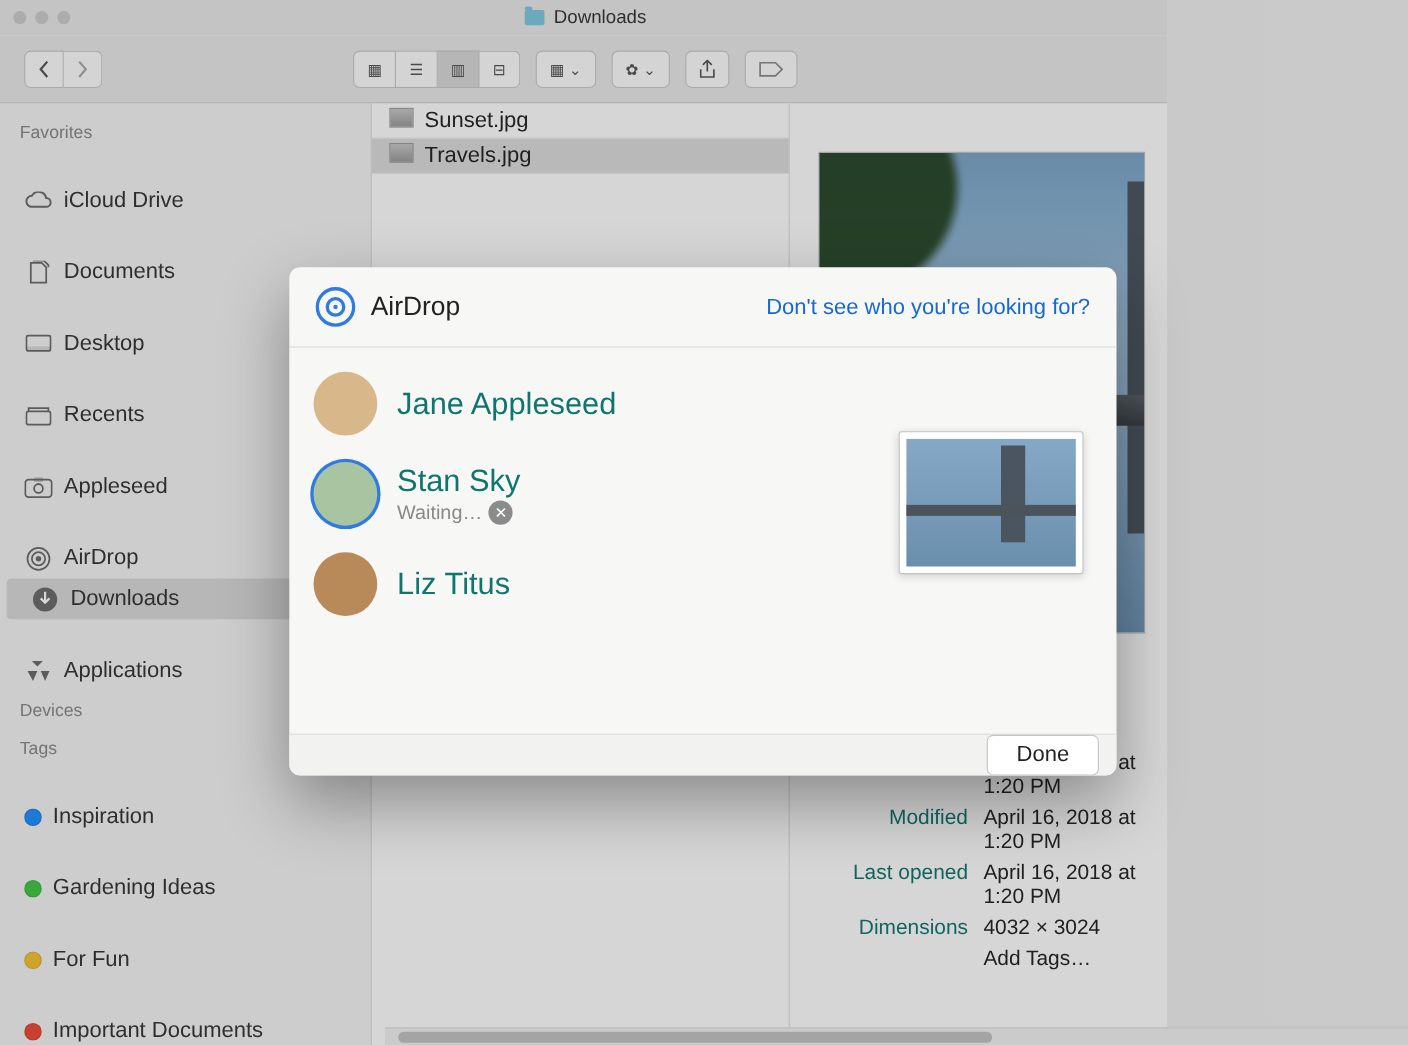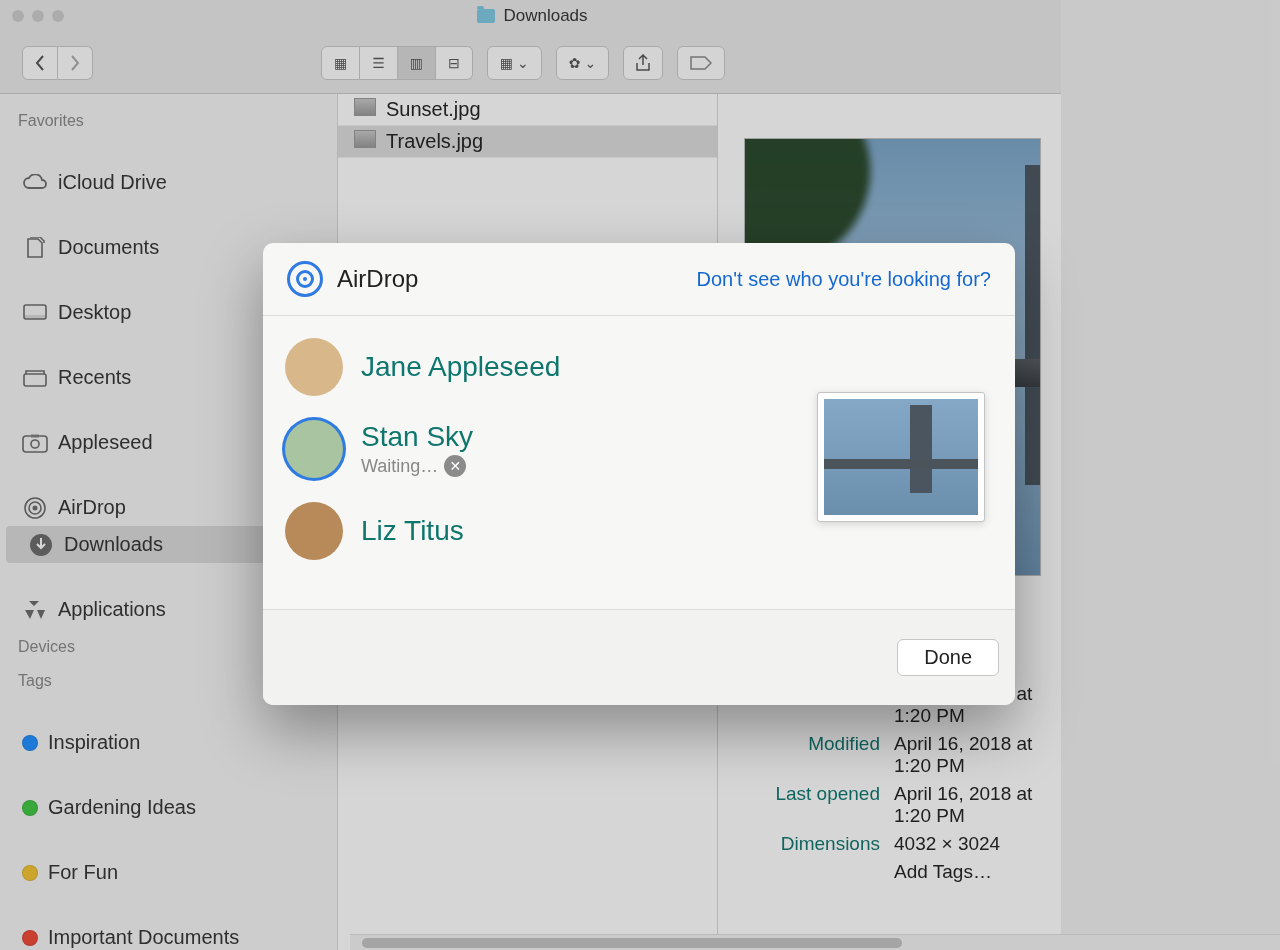--- a/index.html
+++ b/index.html
@@ -74,21 +74,21 @@
 .contact{display:flex;align-items:center;gap:18px;padding:12px 22px;}
 .avatar{width:58px;height:58px;border-radius:50%;background:#bbb;flex-shrink:0;}
 .avatar.ring{box-shadow:0 0 0 3px #2f7be2;}
 .c-name{font-size:28px;color:#0f766e;}
 .c-sub{font-size:18px;color:#888;display:flex;align-items:center;gap:6px;margin-top:2px;}
 .cancel-x{width:22px;height:22px;border-radius:50%;background:#8b8b8b;color:#fff;display:flex;align-items:center;justify-content:center;font-size:14px;}
 .share-thumb{position:absolute;right:30px;top:76px;width:168px;height:130px;background:#fff;padding:6px;border:1px solid #c3c3c3;border-radius:3px;box-shadow:0 2px 8px rgba(0,0,0,.15);}
 .share-thumb .inner{width:100%;height:100%;background:linear-gradient(180deg,#85a8c6,#6a8fad);position:relative;overflow:hidden;}
 .share-thumb .inner .bt{position:absolute;left:86px;top:6px;width:22px;height:88px;background:#4b555f;}
 .share-thumb .inner .bd{position:absolute;top:60px;left:-6px;right:-6px;height:10px;background:#4b545a;}
-.sheet-foot{border-top:1px solid #dcdcdc;padding:29px 16px;display:flex;justify-content:flex-end;background:#f2f2f1;}
+.sheet-foot{border-top:1px solid #dcdcdc;padding:0 16px;display:flex;justify-content:flex-end;background:#f2f2f1;}
 .done-btn{background:#fff;border:1px solid #c6c6c6;border-radius:6px;padding:6px 26px;font-size:20px;color:#222;}
 
 svg{display:block;}
 </style>
 </head>
 <body>
 
 <div class="window">
 
   <div class="titlebar">

